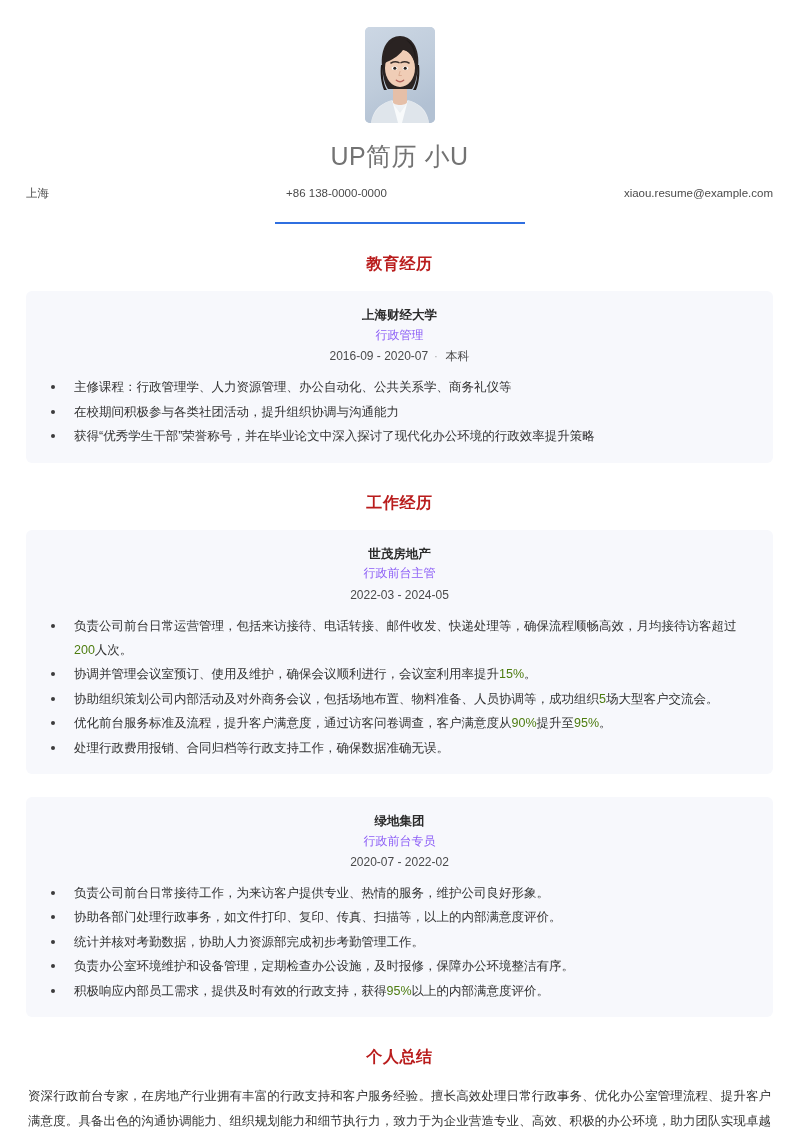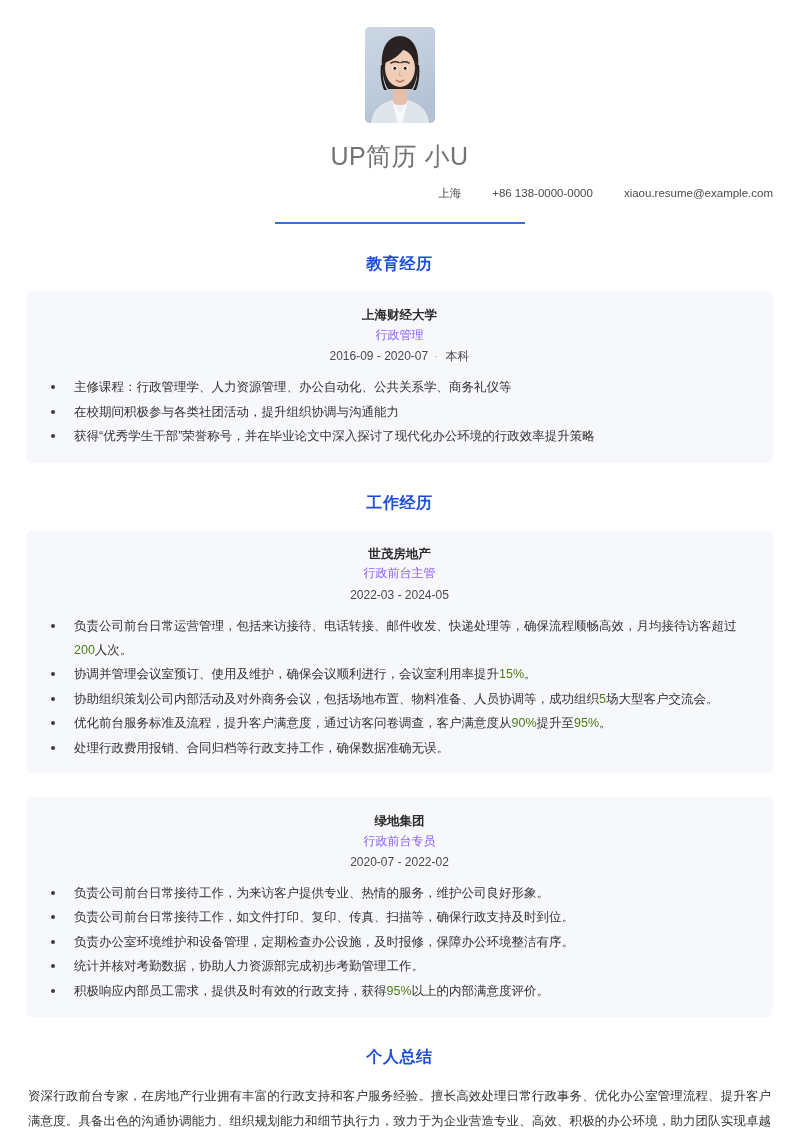--- a/index.html
+++ b/index.html
@@ -46,39 +46,39 @@
     color: #737373;
     letter-spacing: 0.5px;
     margin: 18px 0 0 0;
     line-height: 1.25;
   }
   .contact {
     margin-top: 13px;
     font-size: 11.5px;
     color: #4a4a4a;
     display: flex;
-    justify-content: flex-end;
+    justify-content: space-between;
     align-items: center;
     gap: 31px;
     line-height: 1.4;
   }
   .contact span { white-space: nowrap; }
 
   .header-rule {
     width: 250px;
     height: 2px;
     background: #2f6fe0;
     margin: 21px auto 0 auto;
   }
 
   
   .section { margin-top: 30px; }
   .section-title {
     text-align: center;
-    color: #1d4ed8;
+    color: #b91c1c;
     font-size: 16px;
     font-weight: 700;
     letter-spacing: 0.6px;
     margin-bottom: 16px;
   }
 
   .card {
     background: #f7f8fc;
     border-radius: 6px;
     padding: 15px 22px 14px 22px;
@@ -247,23 +247,23 @@
           </ul>
         </div>
         <div class="card">
           <div class="entry-head">
             <div class="org">绿地集团</div>
             <div class="role">行政前台专员</div>
             <div class="meta">2020-07 - 2022-02</div>
           </div>
           <ul class="bullets">
             <li>负责公司前台日常接待工作，为来访客户提供专业、热情的服务，维护公司良好形象。</li>
-            <li>负责公司前台日常接待工作，如文件打印、复印、传真、扫描等，确保行政支持及时到位。</li>
+            <li>协助各部门处理行政事务，如文件打印、复印、传真、扫描等，以上的内部满意度评价。</li>
+            <li>统计并核对考勤数据，协助人力资源部完成初步考勤管理工作。</li>
             <li>负责办公室环境维护和设备管理，定期检查办公设施，及时报修，保障办公环境整洁有序。</li>
-            <li>统计并核对考勤数据，协助人力资源部完成初步考勤管理工作。</li>
             <li>积极响应内部员工需求，提供及时有效的行政支持，获得<b>95%</b>以上的内部满意度评价。</li>
           </ul>
         </div>
       </div>
   </div>
 
   <div class="section">
     <div class="section-title">个人总结</div>
     <div class="summary">资深行政前台专家，在房地产行业拥有丰富的行政支持和客户服务经验。擅长高效处理日常行政事务、优化办公室管理流程、提升客户满意度。具备出色的沟通协调能力、组织规划能力和细节执行力，致力于为企业营造专业、高效、积极的办公环境，助力团队实现卓越运营。曾通过精细化管理将行政效率提升20%。</div>
   </div>

